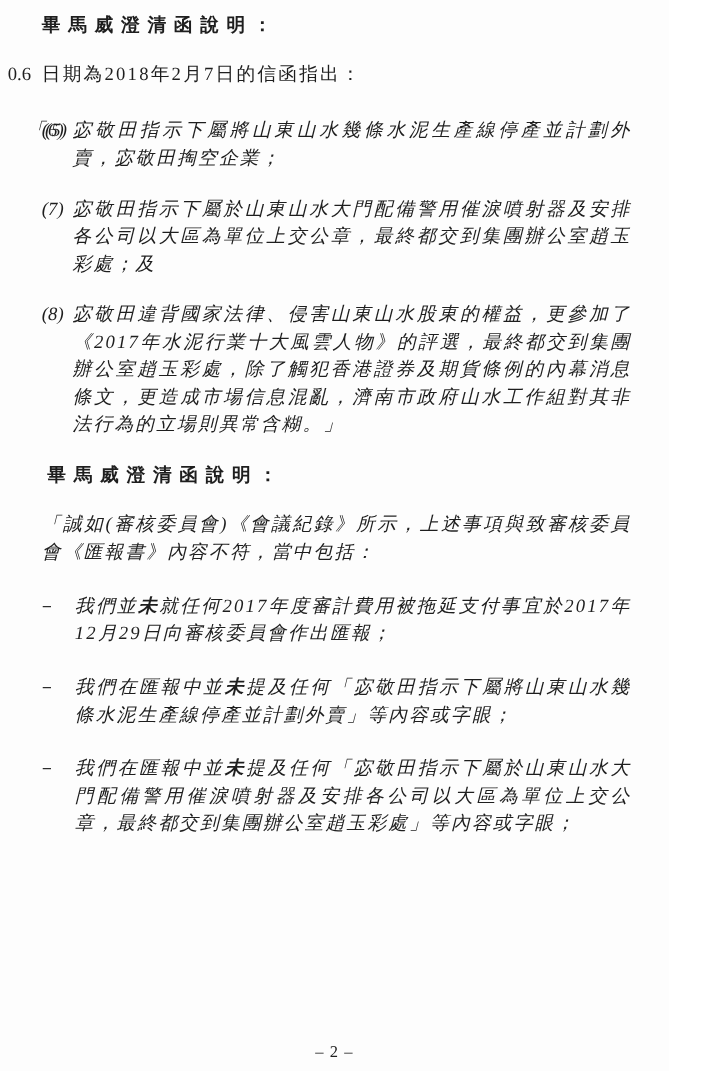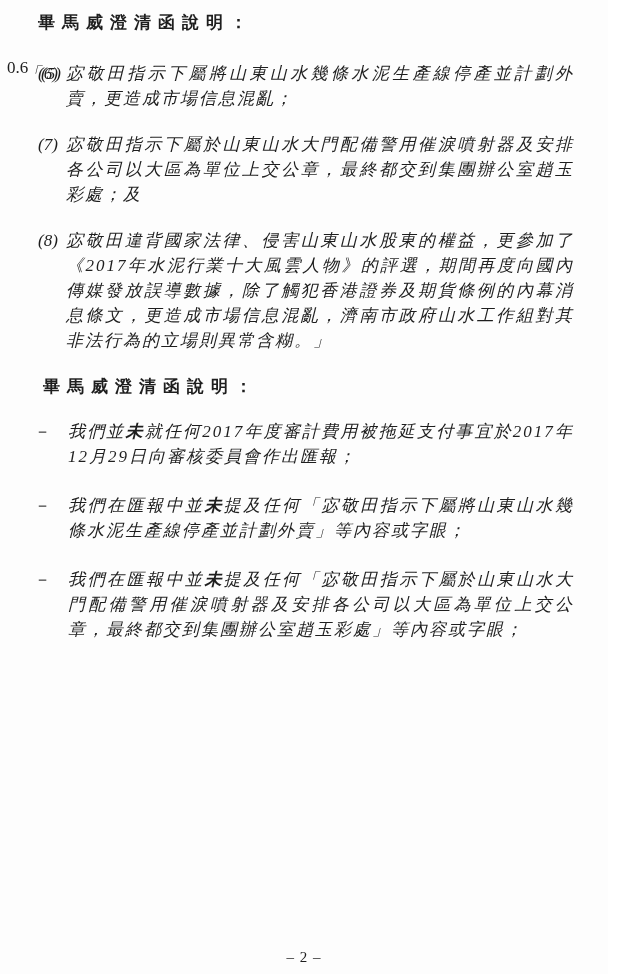--- a/index.html
+++ b/index.html
@@ -91,42 +91,44 @@
 <body>
 
 <div class="page">
   <div class="content">
 
     <div class="heading">畢馬威澄清函說明：</div>
 
 
     <div class="para item12">
       <span class="num">0.6</span>
+      <span>日期為2018年2月7日的信函指出：</span>
     </div>
 
     <div class="hang-list">
       <div class="para litem first">
         <span class="num">「(5)</span>
       </div>
       <div class="para litem">
         <span class="num">(6)</span>
-        <span>宓敬田指示下屬將山東山水幾條水泥生產線停產並計劃外賣，更造成市場信息混亂；</span>
+        <span>宓敬田指示下屬將山東山水幾條水泥生產線停產並計劃外賣，宓敬田掏空企業；</span>
       </div>
       <div class="para litem">
         <span class="num">(7)</span>
         <span>宓敬田指示下屬於山東山水大門配備警用催淚噴射器及安排各公司以大區為單位上交公章，最終都交到集團辦公室趙玉彩處；及</span>
       </div>
       <div class="para litem">
         <span class="num">(8)</span>
-        <span>宓敬田違背國家法律、侵害山東山水股東的權益，更參加了《2017年水泥行業十大風雲人物》的評選，期間再度向國內傳媒發放誤導數據，除了觸犯香港證券及期貨條例的內幕消息條文，更造成市場信息混亂，濟南市政府山水工作組對其非法行為的立場則異常含糊。」</span>
+        <span>宓敬田違背國家法律、侵害山東山水股東的權益，更參加了《2017年水泥行業十大風雲人物》的評選，最終都交到集團辦公室趙玉彩處，除了觸犯香港證券及期貨條例的內幕消息條文，更造成市場信息混亂，濟南市政府山水工作組對其非法行為的立場則異常含糊。」</span>
       </div>
     </div>
 
     <div class="heading heading2">畢馬威澄清函說明：</div>
 
+    <p class="para it">「誠如(審核委員會)《會議紀錄》所示，上述事項與致審核委員會《匯報書》內容不符，當中包括：</p>
 
     <div class="hang-list">
       <div class="para ditem">
         <span class="dash">－</span>
         <span>我們並</span><span class="b">未</span><span>就任何2017年度審計費用被拖延支付事宜於2017年12月29日向審核委員會作出匯報；</span>
       </div>
       <div class="para ditem">
         <span class="dash">－</span>
         <span>我們在匯報中並</span><span class="b">未</span><span>提及任何「宓敬田指示下屬將山東山水幾條水泥生產線停產並計劃外賣」等內容或字眼；</span>
       </div>

